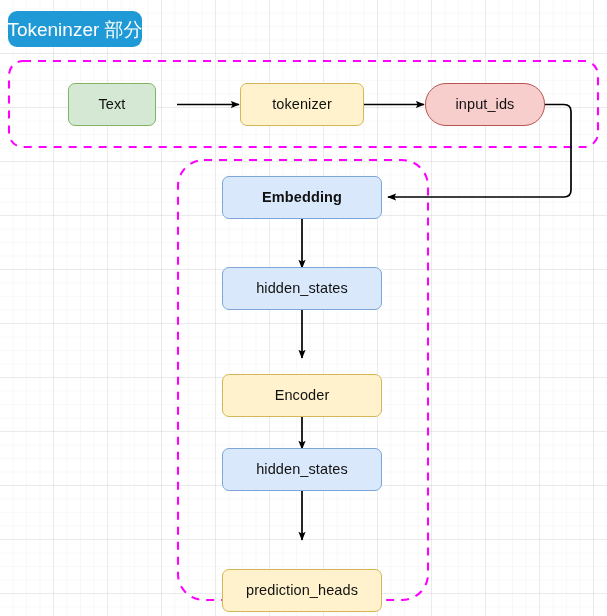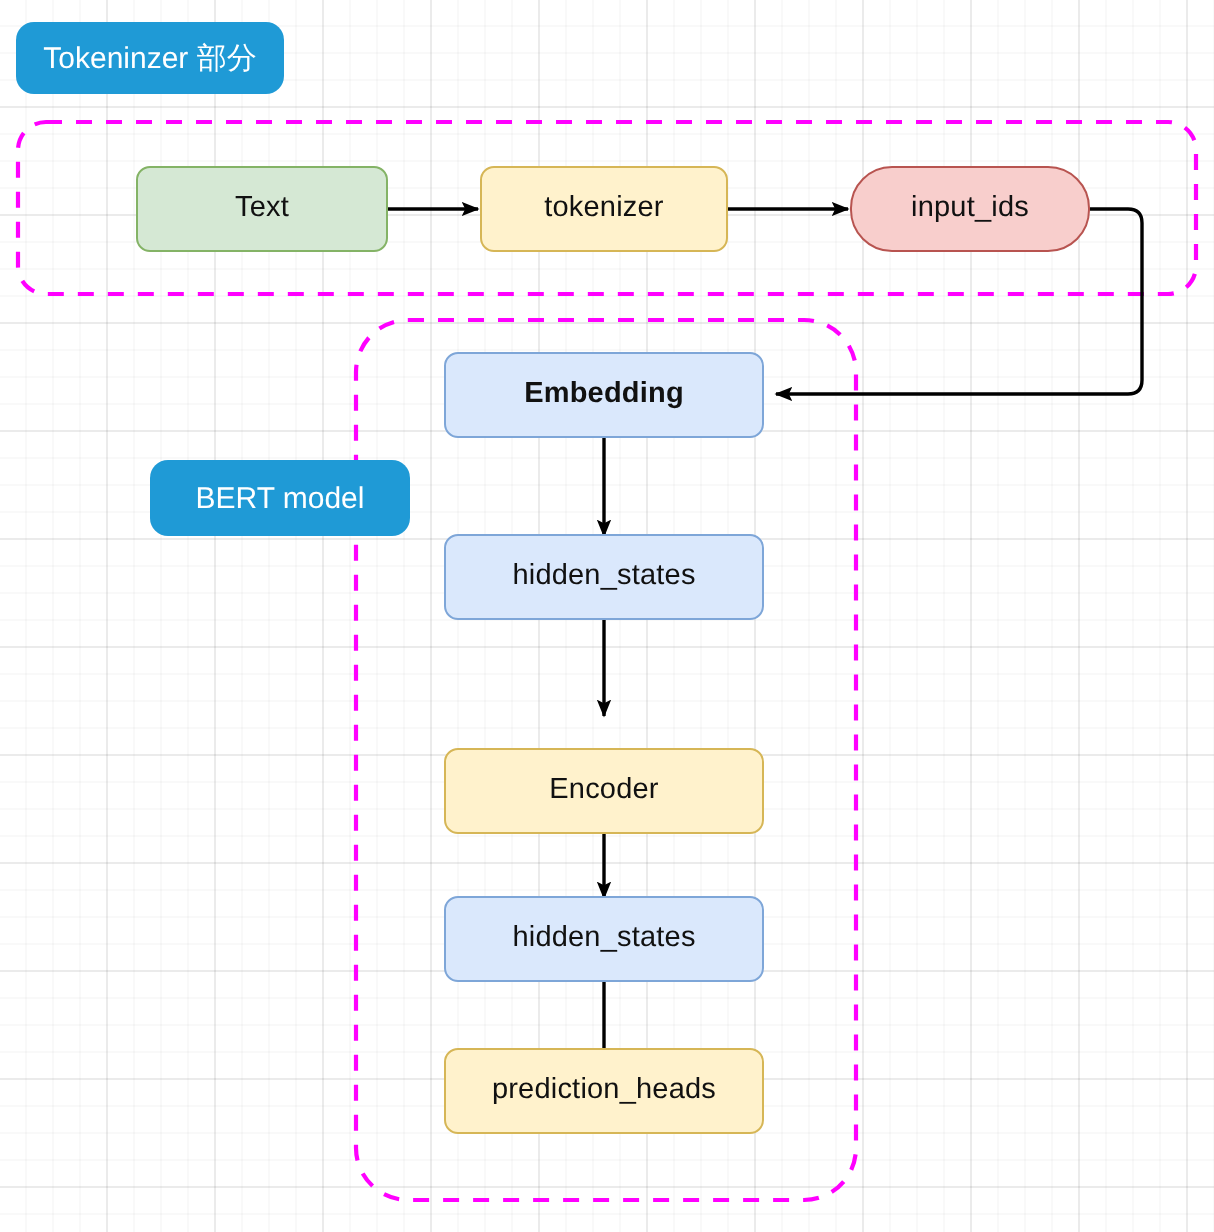--- a/index.html
+++ b/index.html
@@ -55,21 +55,21 @@
 
   .group-label {
     position: absolute;
     box-sizing: border-box;
     display: flex;
     align-items: center;
     justify-content: center;
     background: #1f9ad6;
     color: #ffffff;
     border-radius: 9px;
-    font-size: 15px;
+    font-size: 19px;
     line-height: 1;
     white-space: nowrap;
     padding: 0 12px;
   }
 </style>
 </head>
 <body>
 
 <div id="canvas">
 
@@ -94,31 +94,30 @@
 
     <line x1="302" y1="310" x2="302" y2="358" stroke="#000000" stroke-width="1.7" marker-end="url(#arrow)"></line>
 
     <line x1="302" y1="400" x2="302" y2="449" stroke="#000000" stroke-width="1.7" marker-end="url(#arrow)"></line>
 
     <line x1="302" y1="491" x2="302" y2="540" stroke="#000000" stroke-width="1.7" marker-end="url(#arrow)"></line>
   </svg>
 
   <div class="group-label" style="left:8px; top:11px; width:134px; height:36px;">Tokeninzer 部分</div>
 
-  <div class="group-label" style="left:75px; top:230px; width:130px; height:38px;">BERT model</div>
 
-  <div class="node node-green" style="left:68px; top:83px; width:126px; height:43px;">Text</div>
+  <div class="node node-green" style="left:68px; top:83px; width:88px; height:43px;">Text</div>
 
   <div class="node node-yellow" style="left:240px; top:83px; width:124px; height:43px;">tokenizer</div>
 
   <div class="node node-red" style="left:425px; top:83px; width:120px; height:43px;">input_ids</div>
 
   <div class="node node-blue" style="left:222px; top:176px; width:160px; height:43px;font-weight:bold;">Embedding</div>
 
   <div class="node node-blue" style="left:222px; top:267px; width:160px; height:43px;">hidden_states</div>
 
   <div class="node node-yellow" style="left:222px; top:374px; width:160px; height:43px;">Encoder</div>
 
   <div class="node node-blue" style="left:222px; top:448px; width:160px; height:43px;">hidden_states</div>
 
-  <div class="node node-yellow" style="left:222px; top:524px; width:160px; height:43px;">prediction_heads</div>
+  <div class="node node-yellow" style="left:222px; top:569px; width:160px; height:43px;">prediction_heads</div>
 
 </div>
 
 </body></html>

